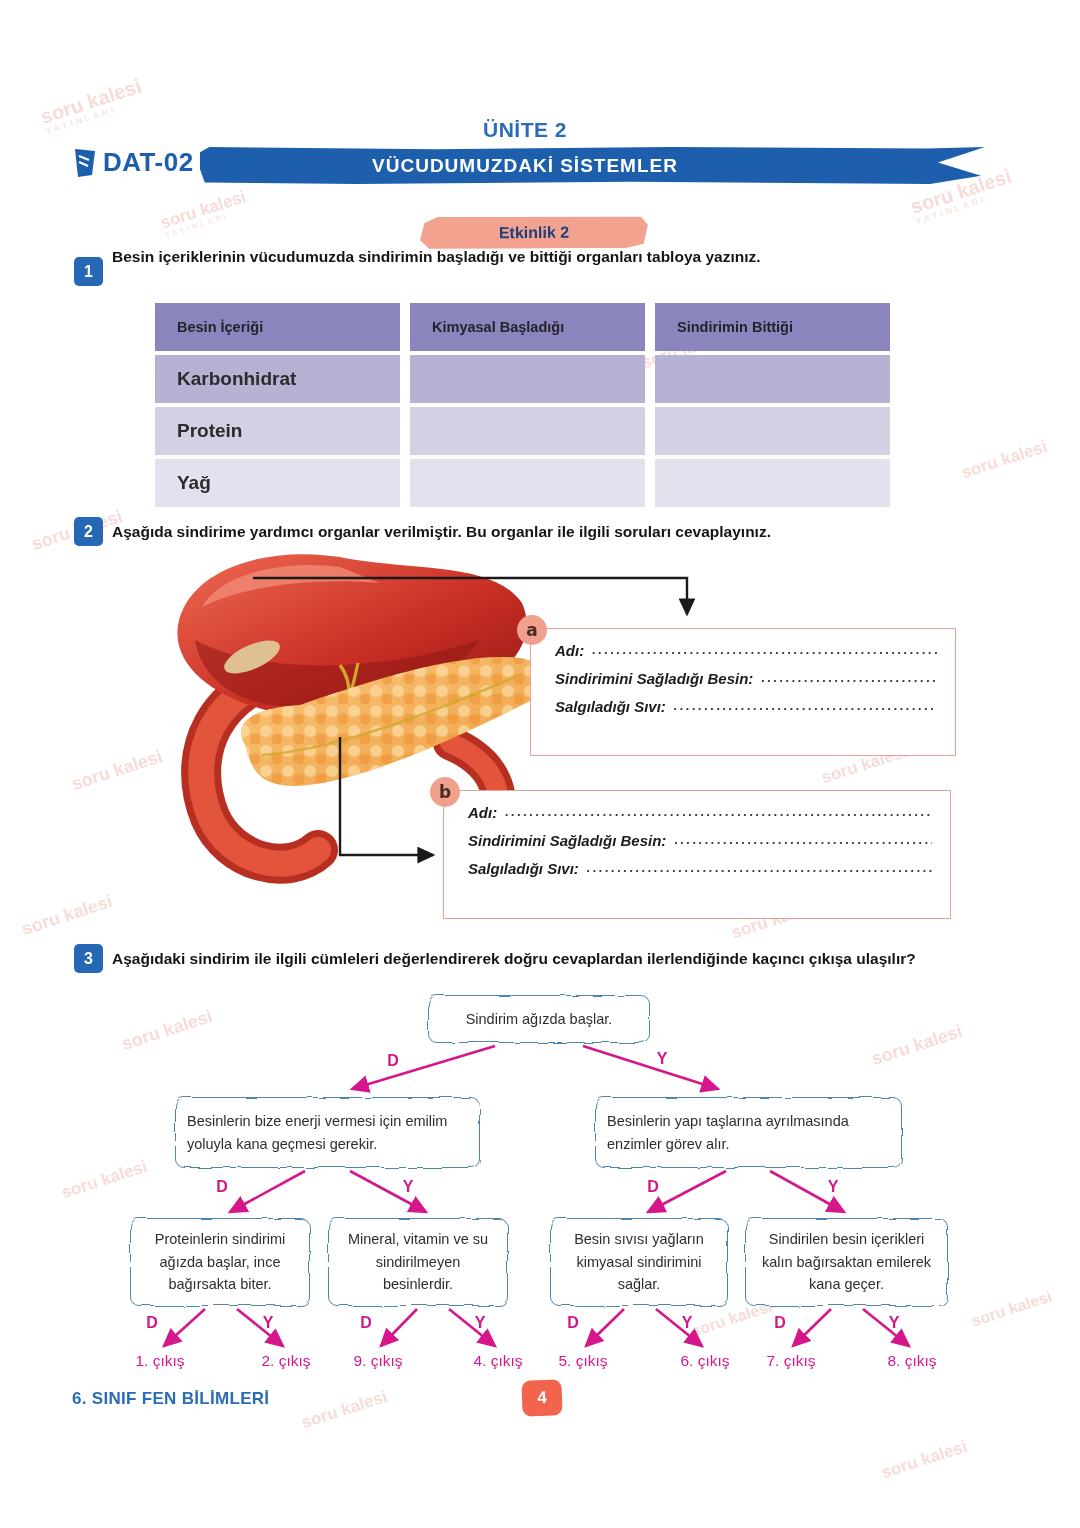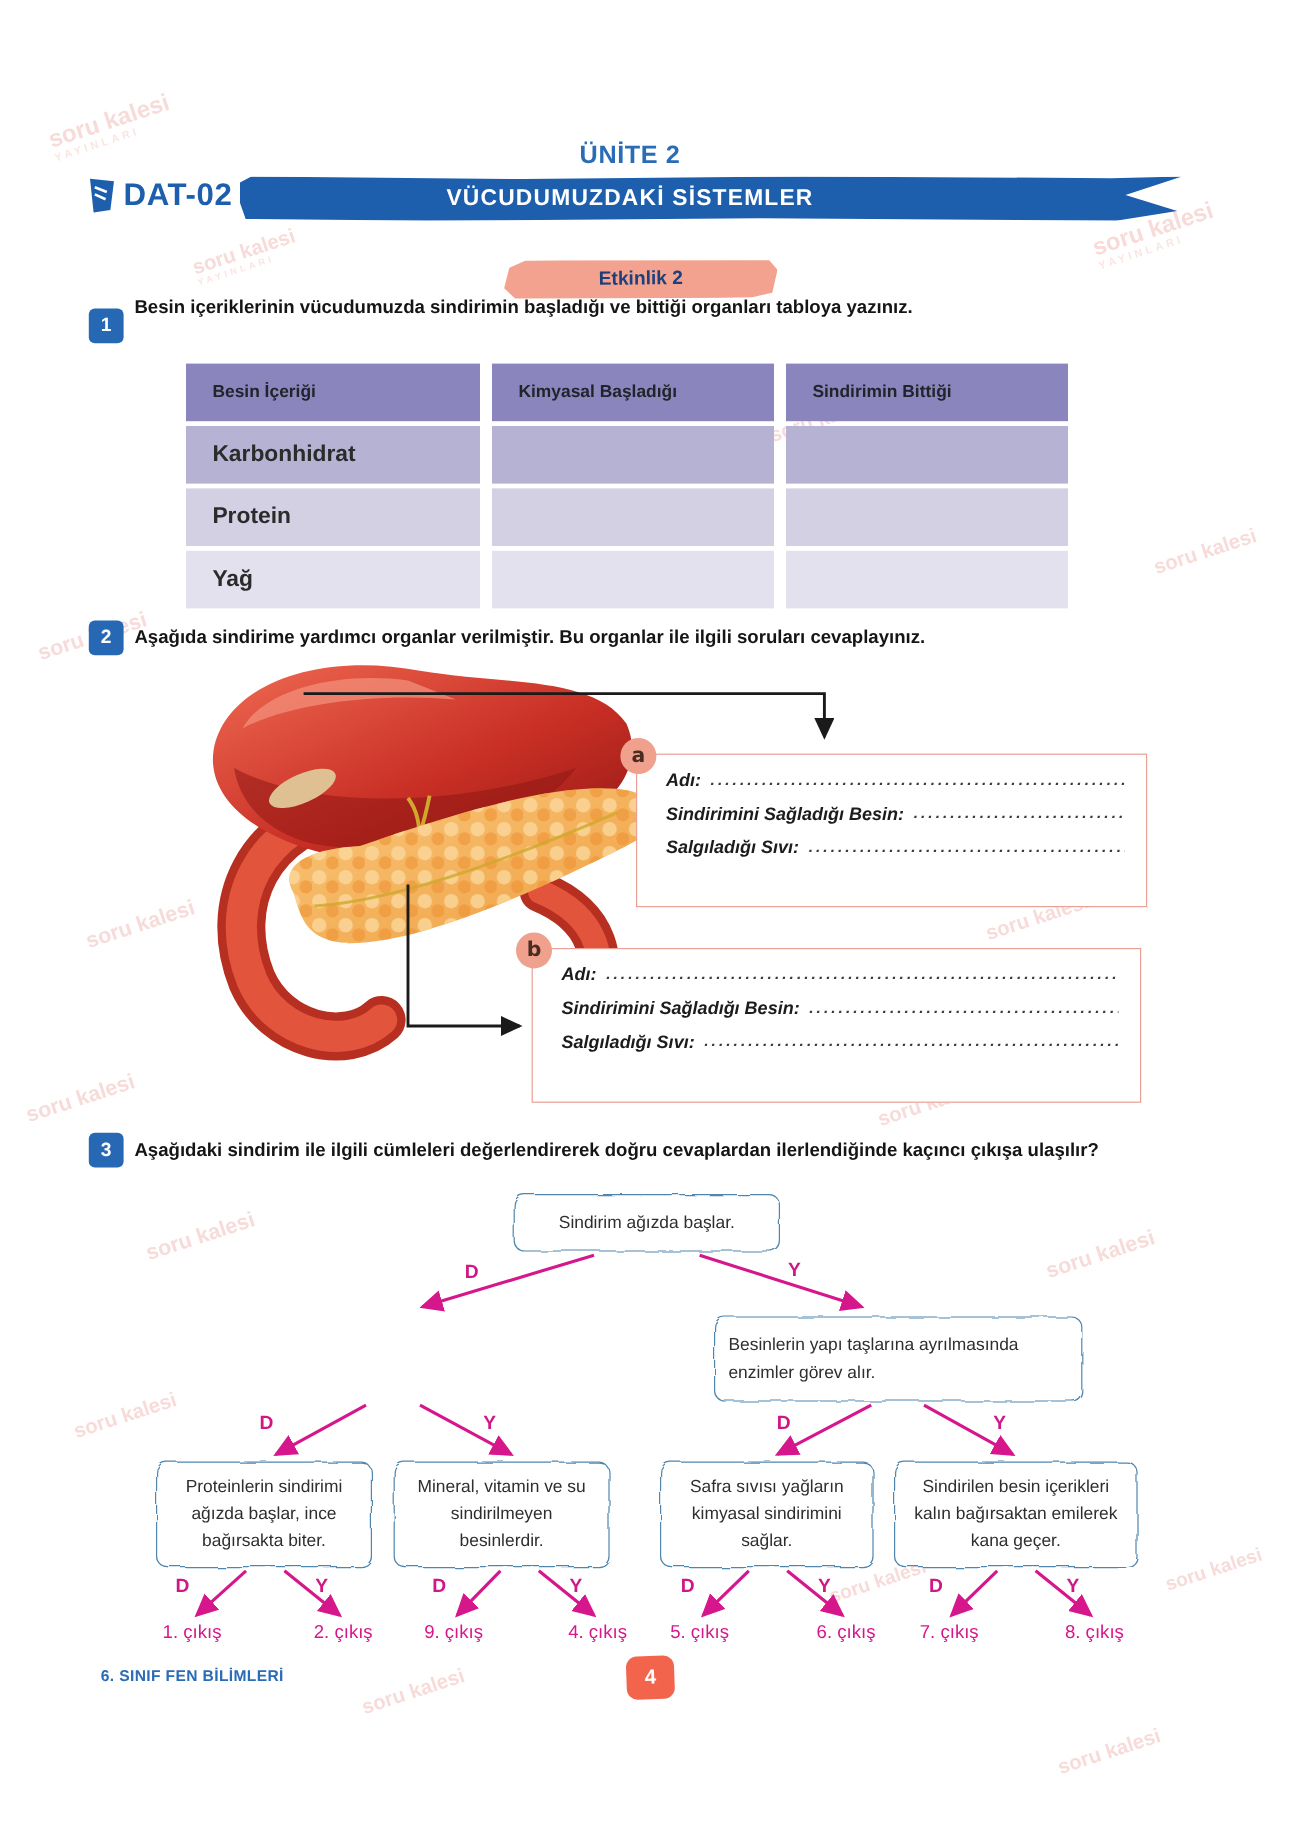--- a/index.html
+++ b/index.html
@@ -41,21 +41,21 @@
   .dots{flex:1;overflow:hidden;white-space:nowrap;font-size:13px;font-weight:700;letter-spacing:2.5px;color:#3a3a3a;}
   
   .wavy{position:absolute;display:flex;align-items:center;justify-content:center;text-align:center;}
   .wavy::before{content:"";position:absolute;inset:0;border:1.7px solid #4f86ae;border-radius:9px;filter:url(#squiggle);background:#fff;}
   .wavy span{position:relative;font-size:14.5px;color:#2e2e2e;font-weight:400;line-height:1.55;padding:6px 12px;}
   .wavy.left-align{text-align:left;}
   .dy{position:absolute;color:#cf1785;font-size:16px;font-weight:700;transform:translateX(-50%);}
   .exit{position:absolute;color:#d6168b;font-size:15.5px;font-weight:400;transform:translateX(-50%);white-space:nowrap;}
   svg.overlay{position:absolute;pointer-events:none;}
   
-  .footer-left{position:absolute;left:72px;top:1389px;color:#2a6cb5;font-size:13px;font-weight:700;letter-spacing:.3px;margin-left:12px;}
+  .footer-left{position:absolute;left:72px;top:1389px;color:#2a6cb5;font-size:17px;font-weight:700;letter-spacing:.3px;}
   .page-badge{position:absolute;left:522px;top:1380px;width:40px;height:36px;background:#f2654c;border-radius:9px;transform:rotate(-2deg);
     display:flex;align-items:center;justify-content:center;color:#fff;font-size:17px;font-weight:700;}
 </style>
 </head>
 <body>
 
 <svg width="0" height="0" style="position:absolute" aria-hidden="true">
   <defs>
     <filter id="squiggle">
       <feTurbulence type="fractalNoise" baseFrequency="0.05" numOctaves="2" seed="7" result="noise"></feTurbulence>
@@ -203,31 +203,34 @@
         <span class="dots">........................................................................................................................................</span>
       </div>
   </div>
 
   <div class="q-num" style="left:75px;top:945px;">3</div>
   <div class="q-text" style="left:112px;top:948px;width:880px;">Aşağıdaki sindirim ile ilgili cümleleri değerlendirerek doğru cevaplardan ilerlendiğinde kaçıncı çıkışa ulaşılır?</div>
 
   <div class="wavy" style="left:428px;top:995px;width:222px;height:48px;">
     <span>Sindirim ağızda başlar.</span>
   </div>
+  <div class="wavy left-align" style="left:175px;top:1097px;width:305px;height:71px;">
+    <span>Besinlerin bize enerji vermesi için emilim yoluyla kana geçmesi gerekir.</span>
+  </div>
   <div class="wavy left-align" style="left:595px;top:1097px;width:307px;height:71px;">
     <span>Besinlerin yapı taşlarına ayrılmasında enzimler görev alır.</span>
   </div>
   <div class="wavy" style="left:130px;top:1218px;width:180px;height:88px;">
     <span>Proteinlerin sindirimi ağızda başlar, ince bağırsakta biter.</span>
   </div>
   <div class="wavy" style="left:328px;top:1218px;width:180px;height:88px;">
     <span>Mineral, vitamin ve su sindirilmeyen besinlerdir.</span>
   </div>
   <div class="wavy" style="left:550px;top:1218px;width:178px;height:88px;">
-    <span>Safra sıvısı yağların kimyasal sindirimini sağlar.</span>
+    <span>Besin sıvısı yağların kimyasal sindirimini sağlar.</span>
   </div>
   <div class="wavy" style="left:745px;top:1218px;width:203px;height:88px;">
     <span>Sindirilen besin içerikleri kalın bağırsaktan emilerek kana geçer.</span>
   </div>
 
   <svg class="overlay" style="left:0;top:1040px;" width="1080" height="320" viewBox="0 0 1080 320">
     <defs>
       <marker id="arrM" markerWidth="10" markerHeight="10" refX="6.5" refY="3.5" orient="auto">
         <path d="M0 0 L7.5 3.5 L0 7 Z" fill="#d6168b"></path>
       </marker>

